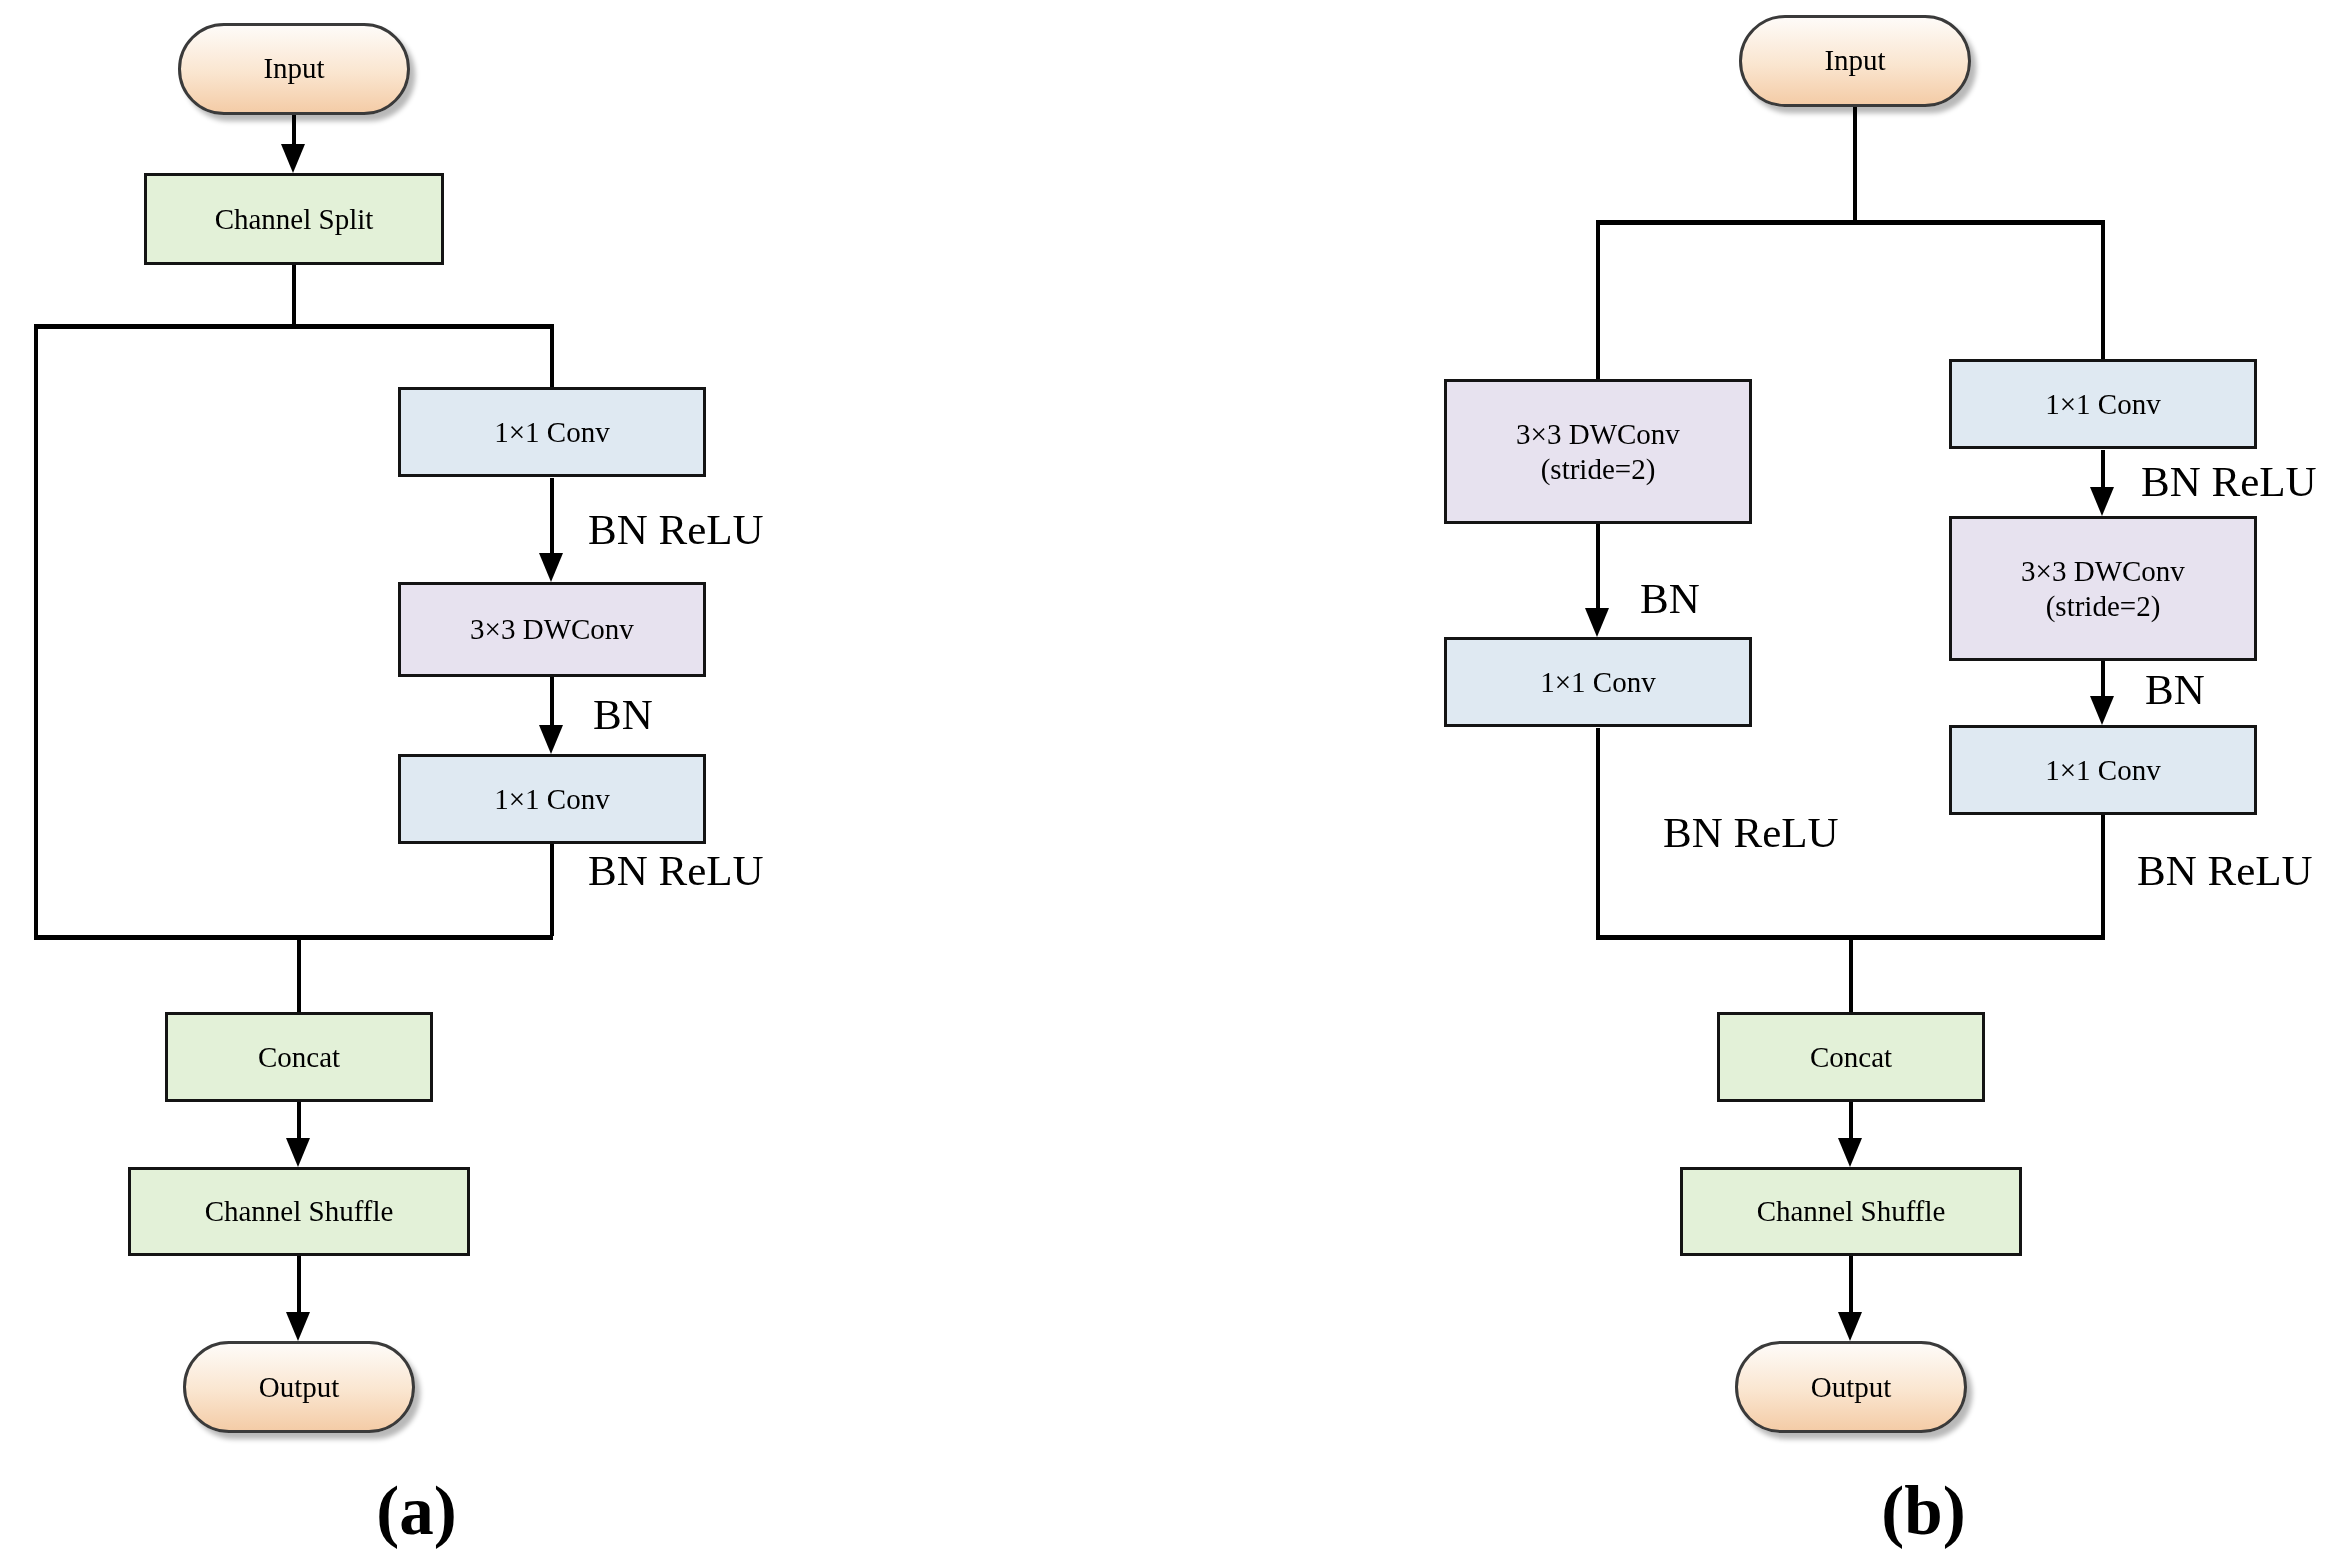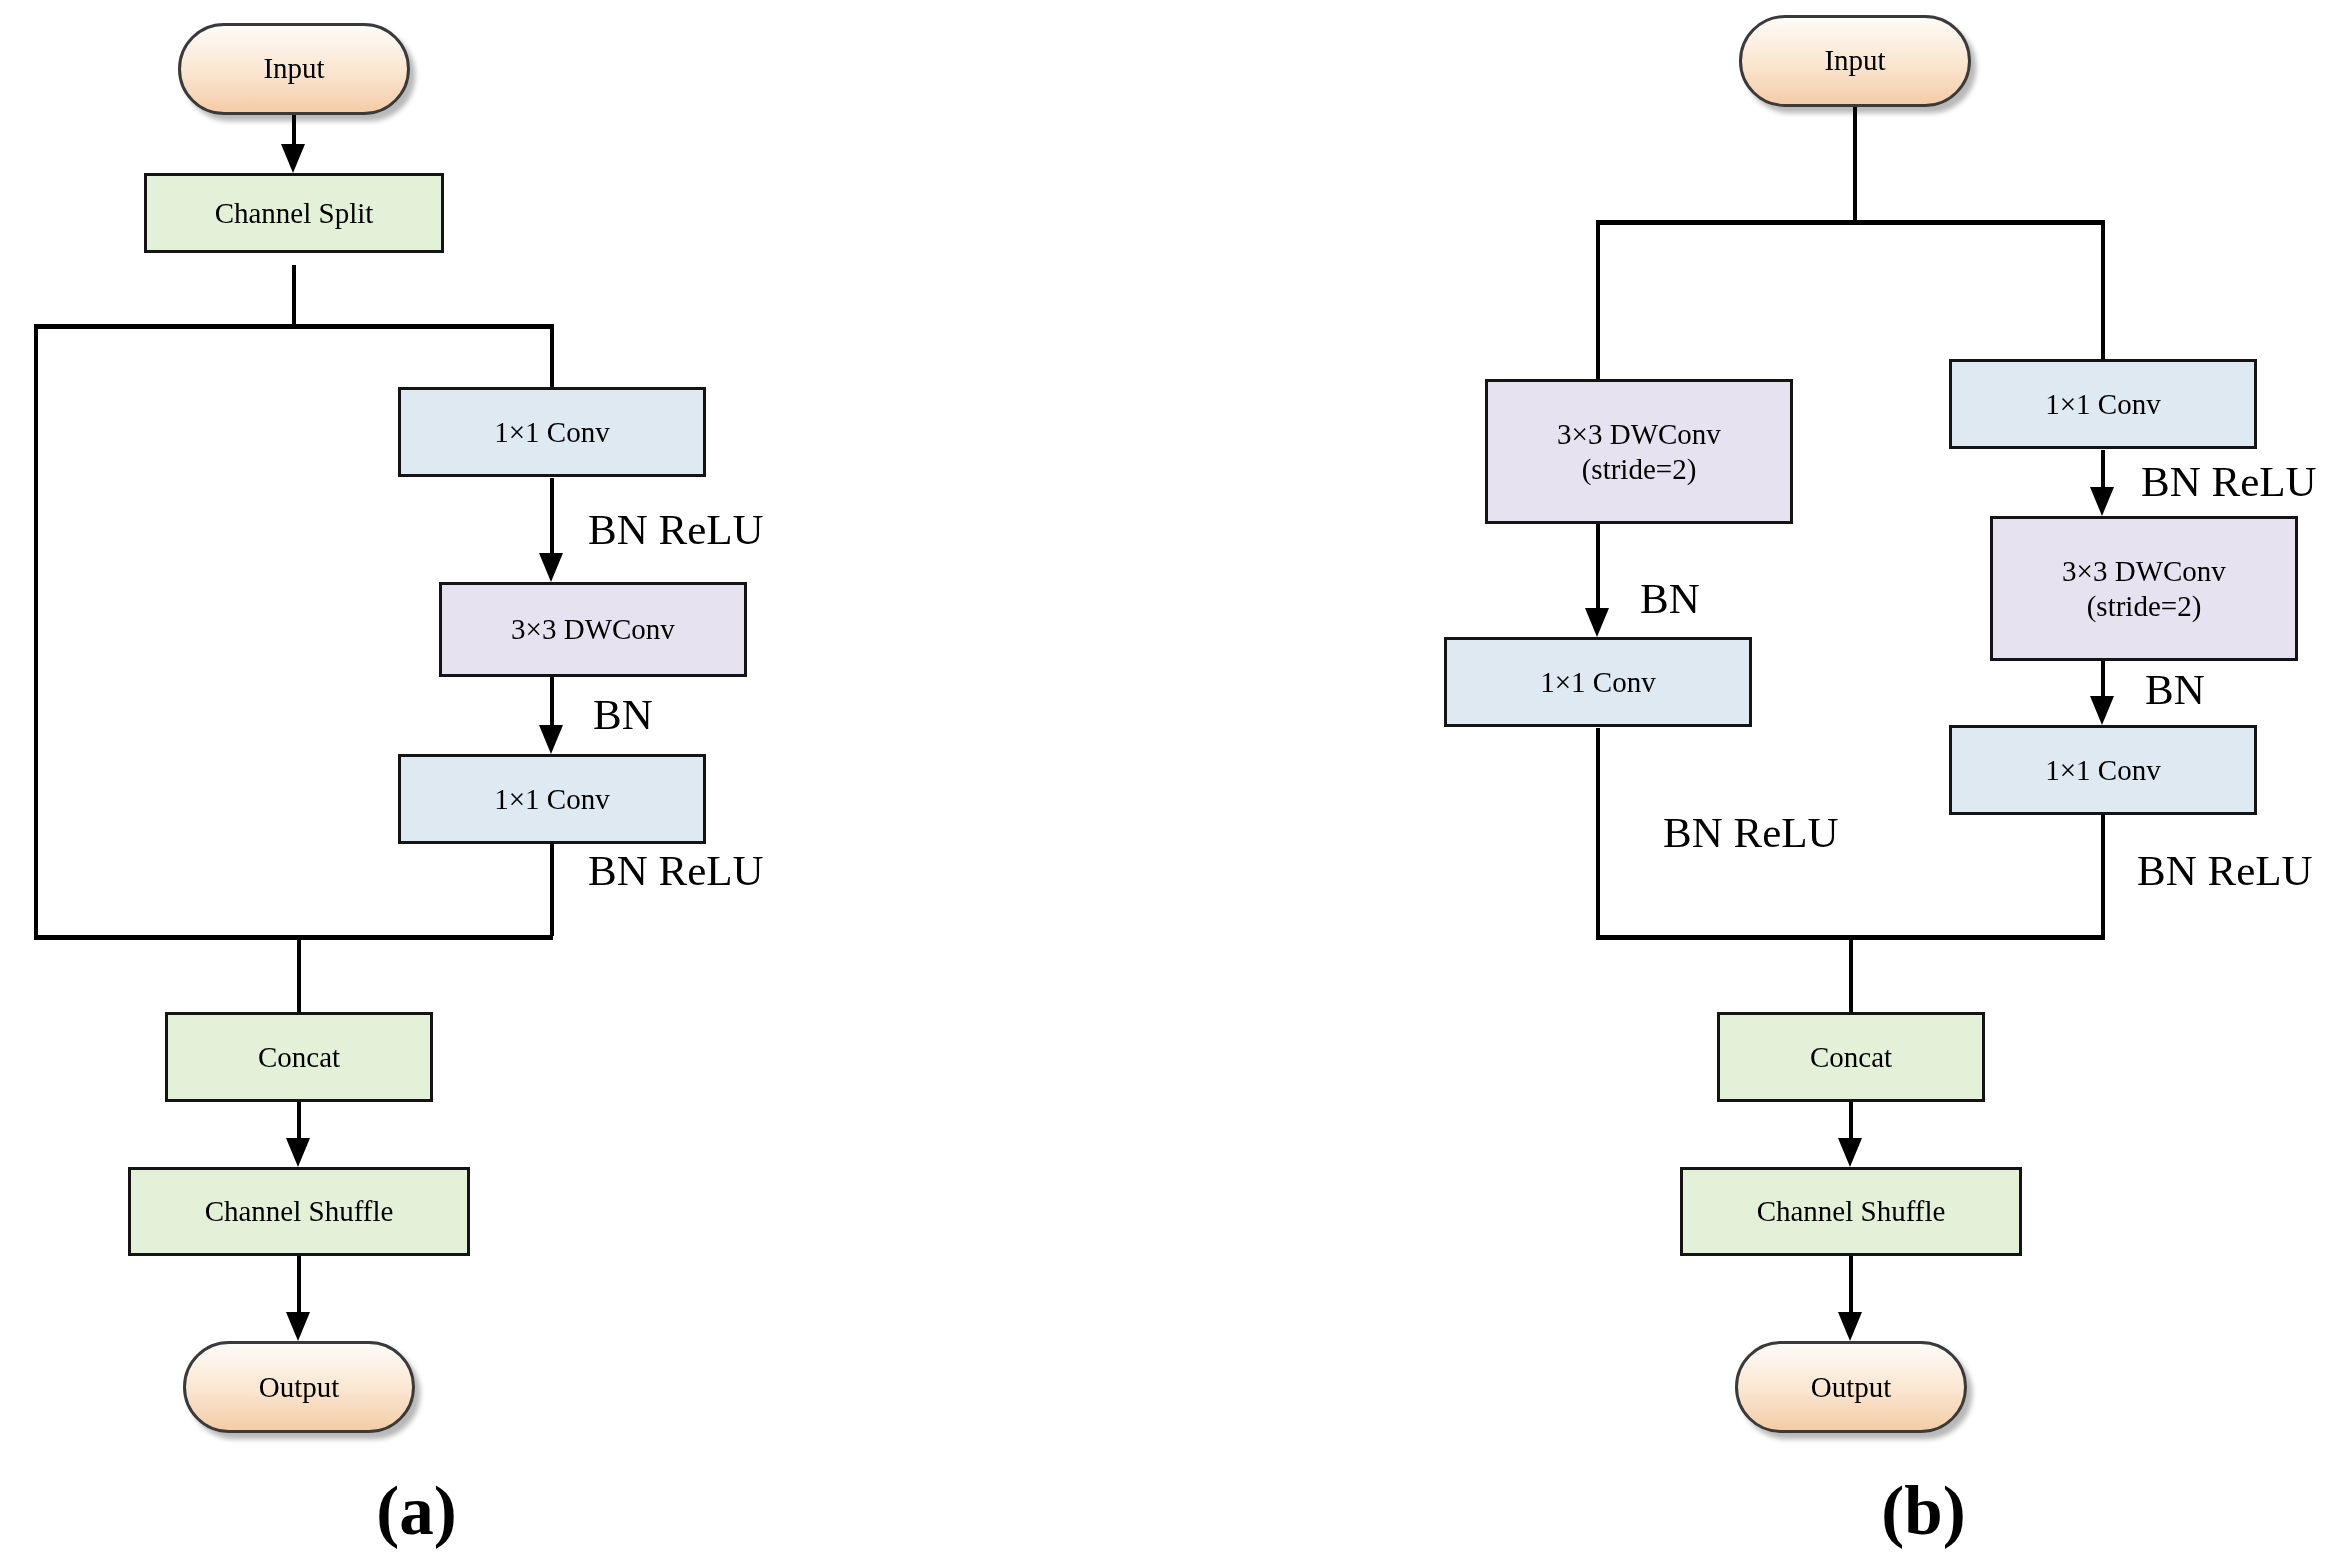--- a/index.html
+++ b/index.html
@@ -11,21 +11,21 @@
     position:relative; width:2342px; height:1564px; background:#ffffff; overflow:hidden;
     font-family:"Liberation Serif","DejaVu Serif",serif; color:#000;
   }
   .node{
     position:absolute; box-sizing:border-box; border:3.6px solid var(--border-color);
     display:flex; flex-direction:column; align-items:center; justify-content:center;
     text-align:center; font-size:29px; line-height:1.18; background:#fff;
   }
   .green{ background:var(--green-fill); }
   .blue{ background:var(--blue-fill); }
-  .lavender{ background:var(--lavender-fill);margin-left:41px; }
+  .lavender{ background:var(--lavender-fill); }
   .pill{
     border:3.6px solid #3a3a3a; border-radius:47px;
     background:linear-gradient(180deg,var(--pill-top) 0%, #fae5cf 55%, var(--pill-bottom) 100%);
     box-shadow:5.4px 6.3px 5.4px rgba(0,0,0,0.28);
   }
   .vline{ position:absolute; width:3.6px; background:var(--line-color); }
   .hbar{ position:absolute; height:4.5px; background:var(--line-color); }
   .arrowhead{
     position:absolute; width:0; height:0;
     border-left:12.7px solid transparent; border-right:12.7px solid transparent;
@@ -43,21 +43,21 @@
 
 <div id="canvas">
 
   <div class="node pill" style="left:178px; top:22.6px; width:232px; height:92px;">
     <span>Input</span>
   </div>
 
   <div class="vline" style="left:292px; top:115px; height:33px;"></div>
   <div class="arrowhead" style="left:281px; top:144px;"></div>
 
-  <div class="node green" style="left:144px; top:173px; width:300px; height:80px;">
+  <div class="node green" style="left:144px; top:173px; width:300px; height:92px;">
     <span>Channel Split</span>
   </div>
 
   <div class="vline" style="left:292px; top:265px; height:61px;"></div>
 
   <div class="hbar" style="left:36px; top:324px; width:518px;"></div>
 
   <div class="vline" style="left:34px; top:324px; height:614px;"></div>
 
   <div class="vline" style="left:550px; top:324px; height:63px;"></div>

